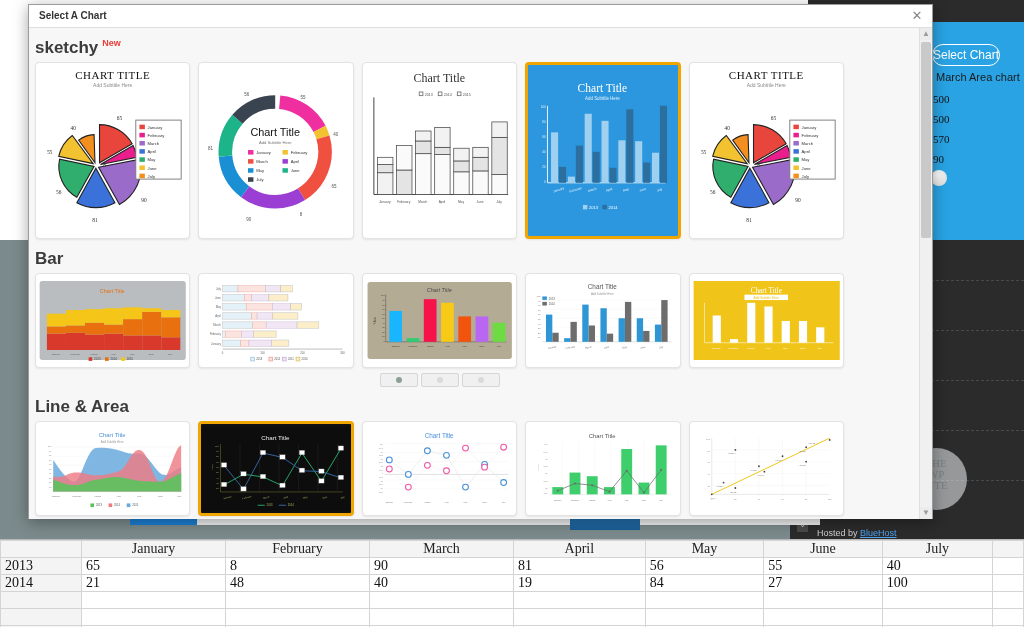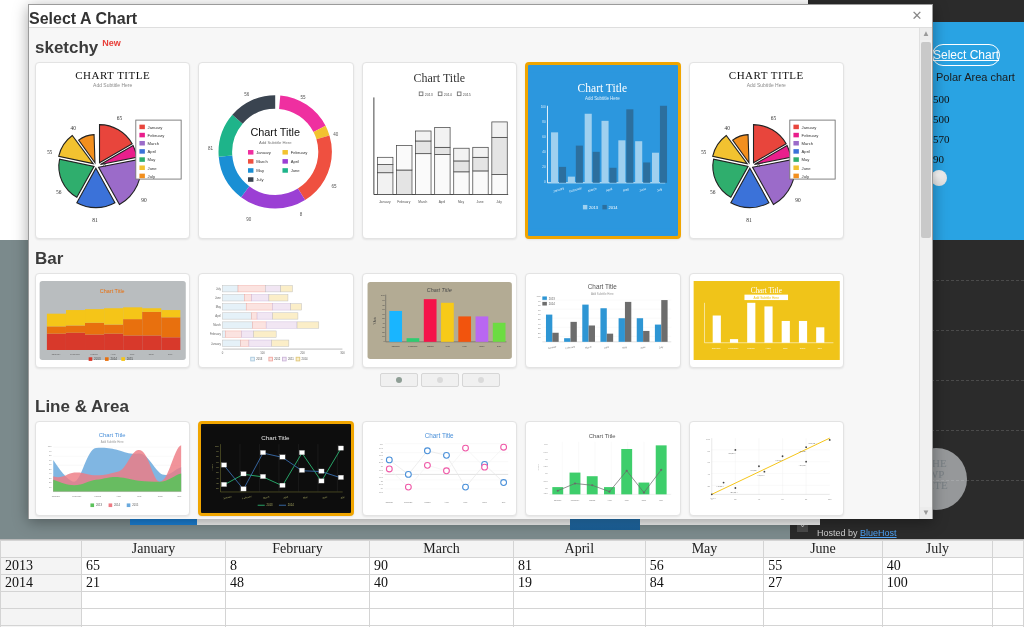--- a/index.html
+++ b/index.html
@@ -8,21 +8,21 @@
     font-family:"Liberation Sans",sans-serif;background:#ffffff;
   }
   
   #bg{position:absolute;left:0;top:0;width:1024px;height:627px;background:#ffffff;}
   .bg-dark{position:absolute;background:#2b2b2b;}
   .bg-gray{position:absolute;background:#7b8a8c;}
   .blue-panel{position:absolute;background:#29a3e3;}
   .select-chart-btn{
     position:absolute;border:1px solid #ffffff;border-radius:14px;
     color:#ffffff;font-size:12px;text-align:center;line-height:20px;
-    background:transparent;white-space:nowrap;text-decoration:underline;
+    background:transparent;white-space:nowrap;
   }
   .panel-label{position:absolute;color:#1b1b1b;font-size:11px;white-space:nowrap;}
   .panel-val{position:absolute;color:#111;font-size:11px;font-family:Liberation Serif, serif;}
   .knob{position:absolute;width:16px;height:16px;border-radius:50%;
     background:radial-gradient(circle at 35% 30%,#ffffff,#d8d8d8);}
   .hosted{position:absolute;color:#cfcfcf;font-size:9px;white-space:nowrap;}
   .hosted a{color:#4ea3f5;text-decoration:underline;}
   .scroll-h{position:absolute;background:#e9e9e9;border-top:1px solid #cfcfcf;}
   .scroll-h-thumb{position:absolute;background:#1b7fd4;}
   .scroll-h-thumb2{position:absolute;background:#d3d3d3;}
@@ -43,21 +43,21 @@
   table.datagrid tbody td.rowhdr{background:#f4f4f4;width:72px;}
   table.datagrid .c0{width:72px;}
   table.datagrid .cm{width:135px;}
 
   
   #modal{
     position:absolute;left:28px;top:4px;width:903px;height:513px;background:#fdfdfd;
     border:1px solid #9b9b9b;box-shadow:0 3px 14px rgba(0,0,0,.35);
   }
   #modal-titlebar{height:22px;background:#ffffff;border-bottom:1px solid #dedede;position:relative;}
-  #modal-title{position:absolute;left:0;top:5px;font-size:16px;font-weight:bold;color:#333;}
+  #modal-title{position:absolute;left:10px;top:5px;font-size:10px;font-weight:bold;color:#333;}
   #modal-close{position:absolute;right:8px;top:4px;width:14px;height:14px;color:#888;
     font-size:13px;line-height:14px;text-align:center;cursor:pointer;}
   #modal-body{position:relative;height:491px;overflow:hidden;background:#f7f7f7;}
   #scroll-area{position:absolute;left:0;top:0;width:821px;height:491px;padding:0;}
   .vscroll{position:absolute;right:0;top:0;width:12px;height:491px;background:#f0f0f0;
     border-left:1px solid #e0e0e0;}
   .vscroll .arrow{position:absolute;left:0;width:12px;height:12px;color:#9a9a9a;font-size:8px;
     text-align:center;line-height:12px;background:#ececec;}
   .vscroll .thumb{position:absolute;left:1px;top:14px;width:10px;height:196px;background:#c9c9c9;border-radius:2px;}
 
@@ -88,21 +88,21 @@
 </style>
 </head>
 <body>
 
 <div id="bg">
   <div class="bg-dark" style="left:808px;top:0;width:216px;height:18px;"></div>
   <div class="bg-dark" style="left:931px;top:0;width:93px;height:627px;"></div>
   <div class="blue-panel" style="left:931px;top:22px;width:93px;height:218px;"></div>
 
   <div class="select-chart-btn" style="left:932px;top:44px;width:66px;height:20px;">Select Chart</div>
-  <div class="panel-label" style="left:936px;top:71px;">Polar Area chart</div>
+  <div class="panel-label" style="left:936px;top:71px;">March Area chart</div>
   <div class="panel-val" style="left:933px;top:93px;">500</div>
   <div class="panel-val" style="left:933px;top:113px;">500</div>
   <div class="panel-val" style="left:933px;top:133px;">570</div>
   <div class="panel-val" style="left:933px;top:153px;">90</div>
   <div class="knob" style="left:931px;top:170px;"></div>
 
   <div class="bg-gray" style="left:0;top:240px;width:931px;height:299px;background:#7b8a8c;"></div>
   <div class="bg-dark" style="left:931px;top:240px;width:93px;height:299px;"></div>
 
   <div class="dotted-line" style="left:931px;top:280px;width:93px;"></div>

